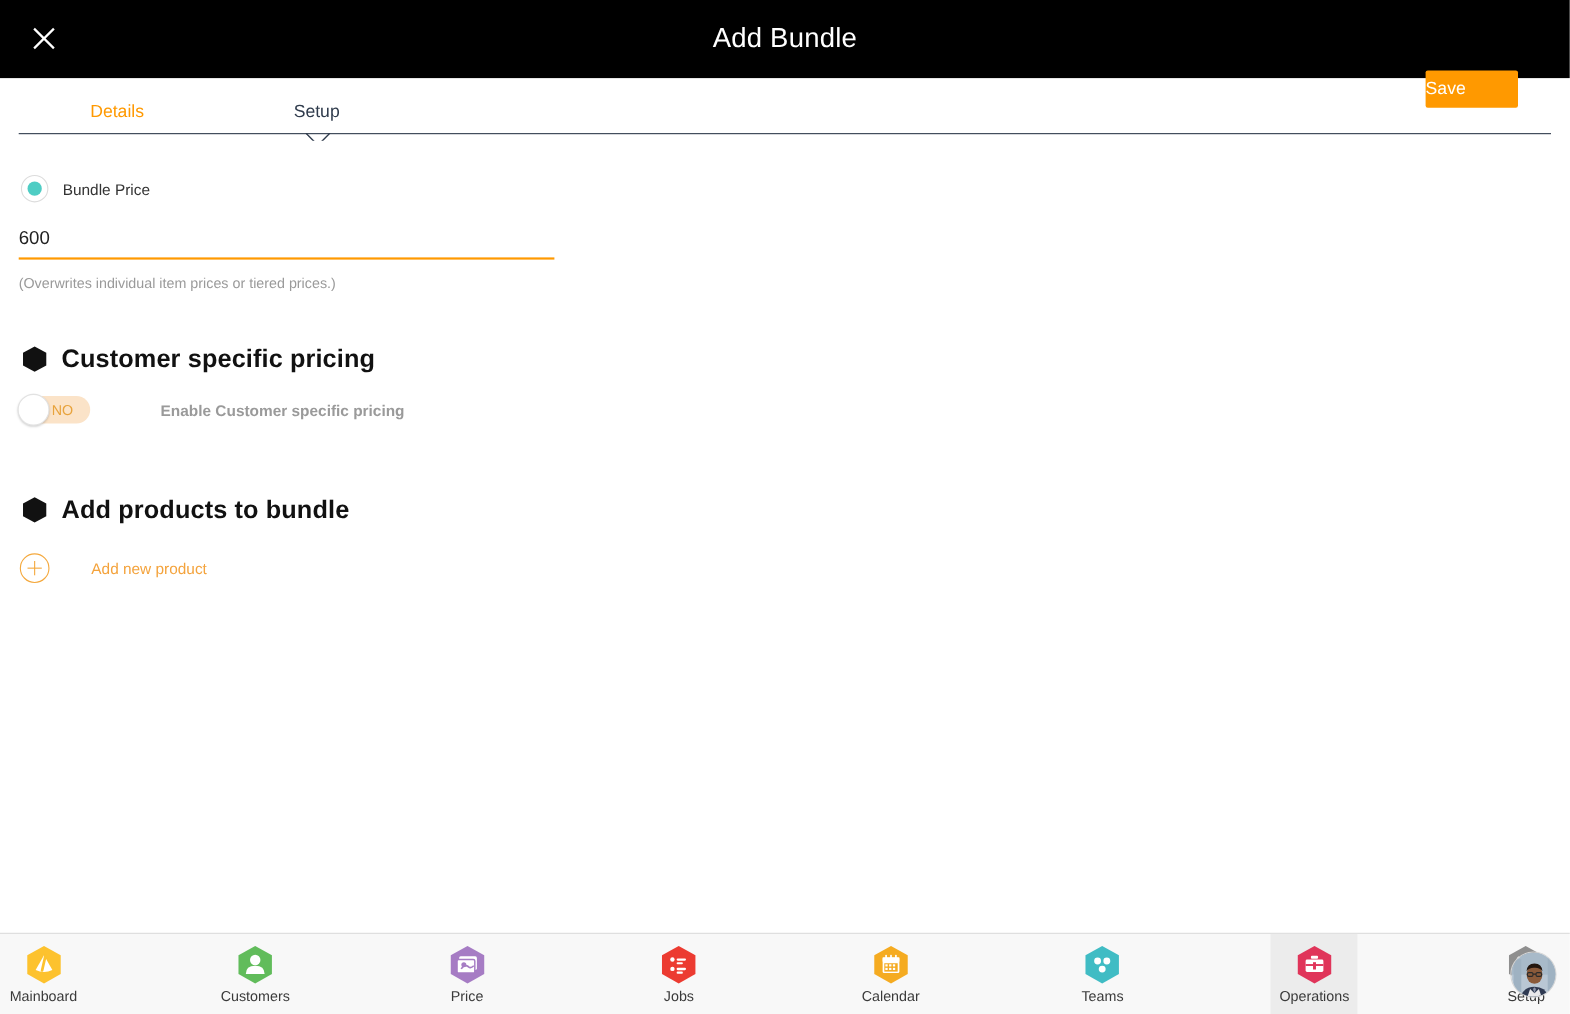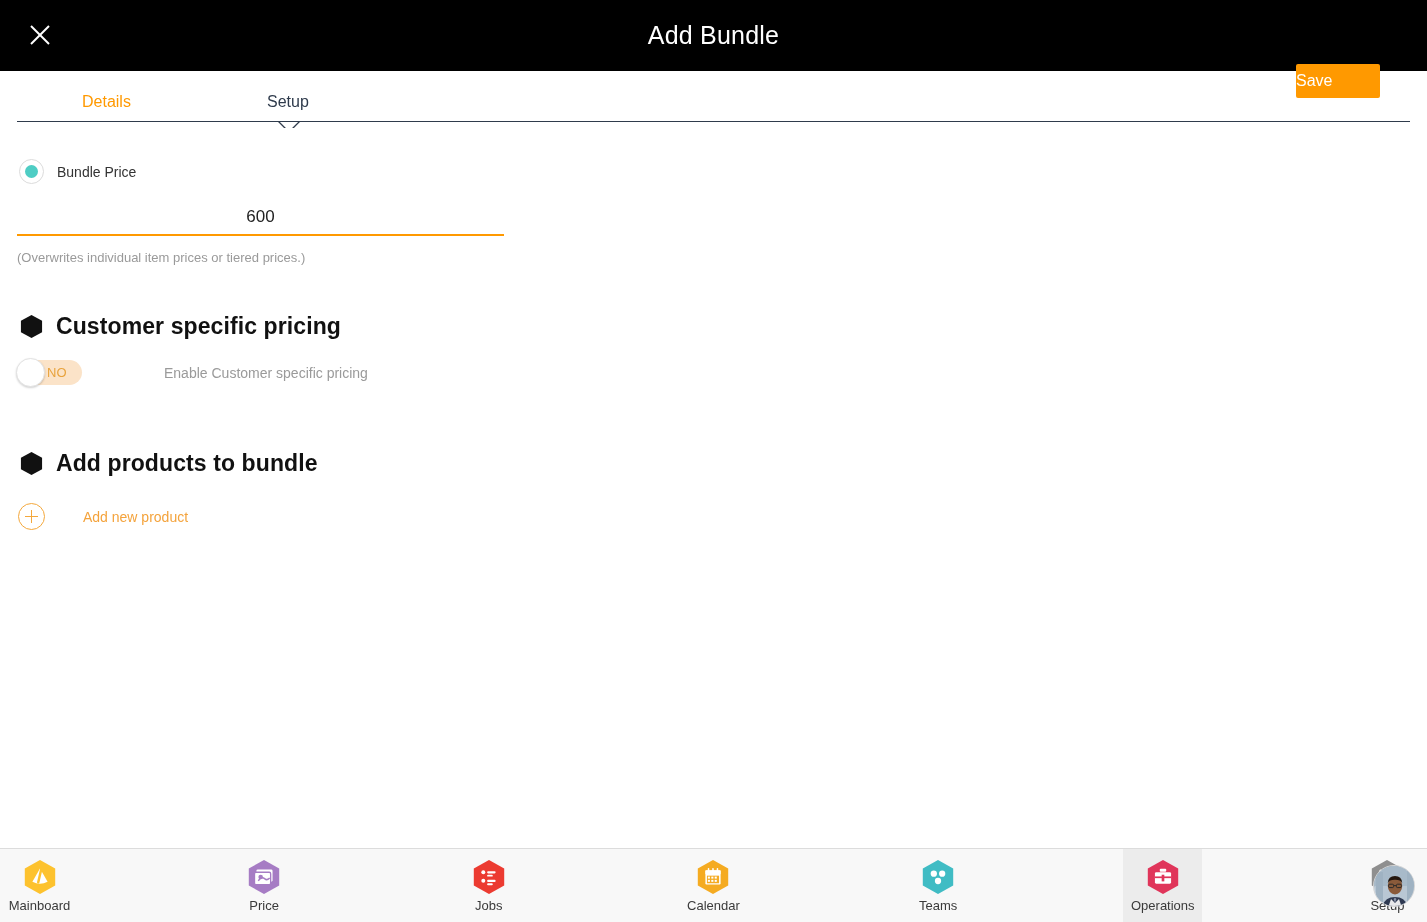--- a/index.html
+++ b/index.html
@@ -127,21 +127,20 @@
     height: 32px;
     border: none;
     border-bottom: 2px solid #f90;
     outline: none;
     font-size: 17px;
     color: #222;
     font-family: "Liberation Sans", sans-serif;
     padding: 0 0 4px 0;
     background: transparent;
     caret-color: #222;
-    text-align: center;
   }
   .price-help {
     position: absolute;
     left: 17px; top: 122px;
     font-size: 13px;
     color: #9a9a9a;
   }
 
   
   .section {
@@ -188,23 +187,24 @@
     box-shadow: 0 1px 2px rgba(0,0,0,.18);
   }
   .toggle-text {
     position: absolute;
     left: 30px; top: 0;
     height: 25px; line-height: 25px;
     font-size: 13px;
     color: #e8a33d;
   }
   .toggle-label {
-    margin-left: 46px;
+    margin-left: 28px;
     font-size: 14px;
     color: #9a9a9a;
+    font-weight: bold;
   }
 
   
   .add-product {
     position: absolute;
     left: 18px; top: 375px;
     display: flex; align-items: center;
     cursor: pointer;
     gap: 12px;
   }
@@ -347,20 +347,28 @@
 
     <div class="nav-item">
       <svg class="nav-icon" viewBox="0 0 40 40" aria-hidden="true">
         <polygon points="20,2 36,11 36,29 20,38 4,29 4,11" fill="#fdc22e"></polygon>
         <path d="M20 11 L28 25 Q20 29 12 25 Z" fill="#ffffff"></path>
         <rect x="18.6" y="10" width="2.6" height="17" rx="1.2" fill="#fdc22e" transform="rotate(13 20 18)"></rect>
       </svg>
       <span class="nav-label">Mainboard</span>
     </div>
 
+    <div class="nav-item">
+      <svg class="nav-icon" viewBox="0 0 40 40" aria-hidden="true">
+        <polygon points="20,2 36,11 36,29 20,38 4,29 4,11" fill="#61bc5b"></polygon>
+        <circle cx="20" cy="15.5" r="5" fill="#ffffff"></circle>
+        <path d="M11 29 q0 -8 9 -8 q9 0 9 8 z" fill="#ffffff"></path>
+      </svg>
+      <span class="nav-label">Customers</span>
+    </div>
 
     <div class="nav-item">
       <svg class="nav-icon" viewBox="0 0 40 40" aria-hidden="true">
         <polygon points="20,2 36,11 36,29 20,38 4,29 4,11" fill="#a67cc4"></polygon>
         <rect x="12" y="12" width="17" height="13" rx="1.5" fill="#ffffff"></rect>
         <rect x="10" y="15" width="17" height="13" rx="1.5" fill="#ffffff" stroke="#a67cc4" stroke-width="1.4"></rect>
         <path d="M14 24 q3 -5 7 -2 q2 2 5 -1" fill="none" stroke="#a67cc4" stroke-width="1.6"></path>
         <circle cx="16.5" cy="20" r="2.4" fill="#a67cc4"></circle>
       </svg>
       <span class="nav-label">Price</span>

